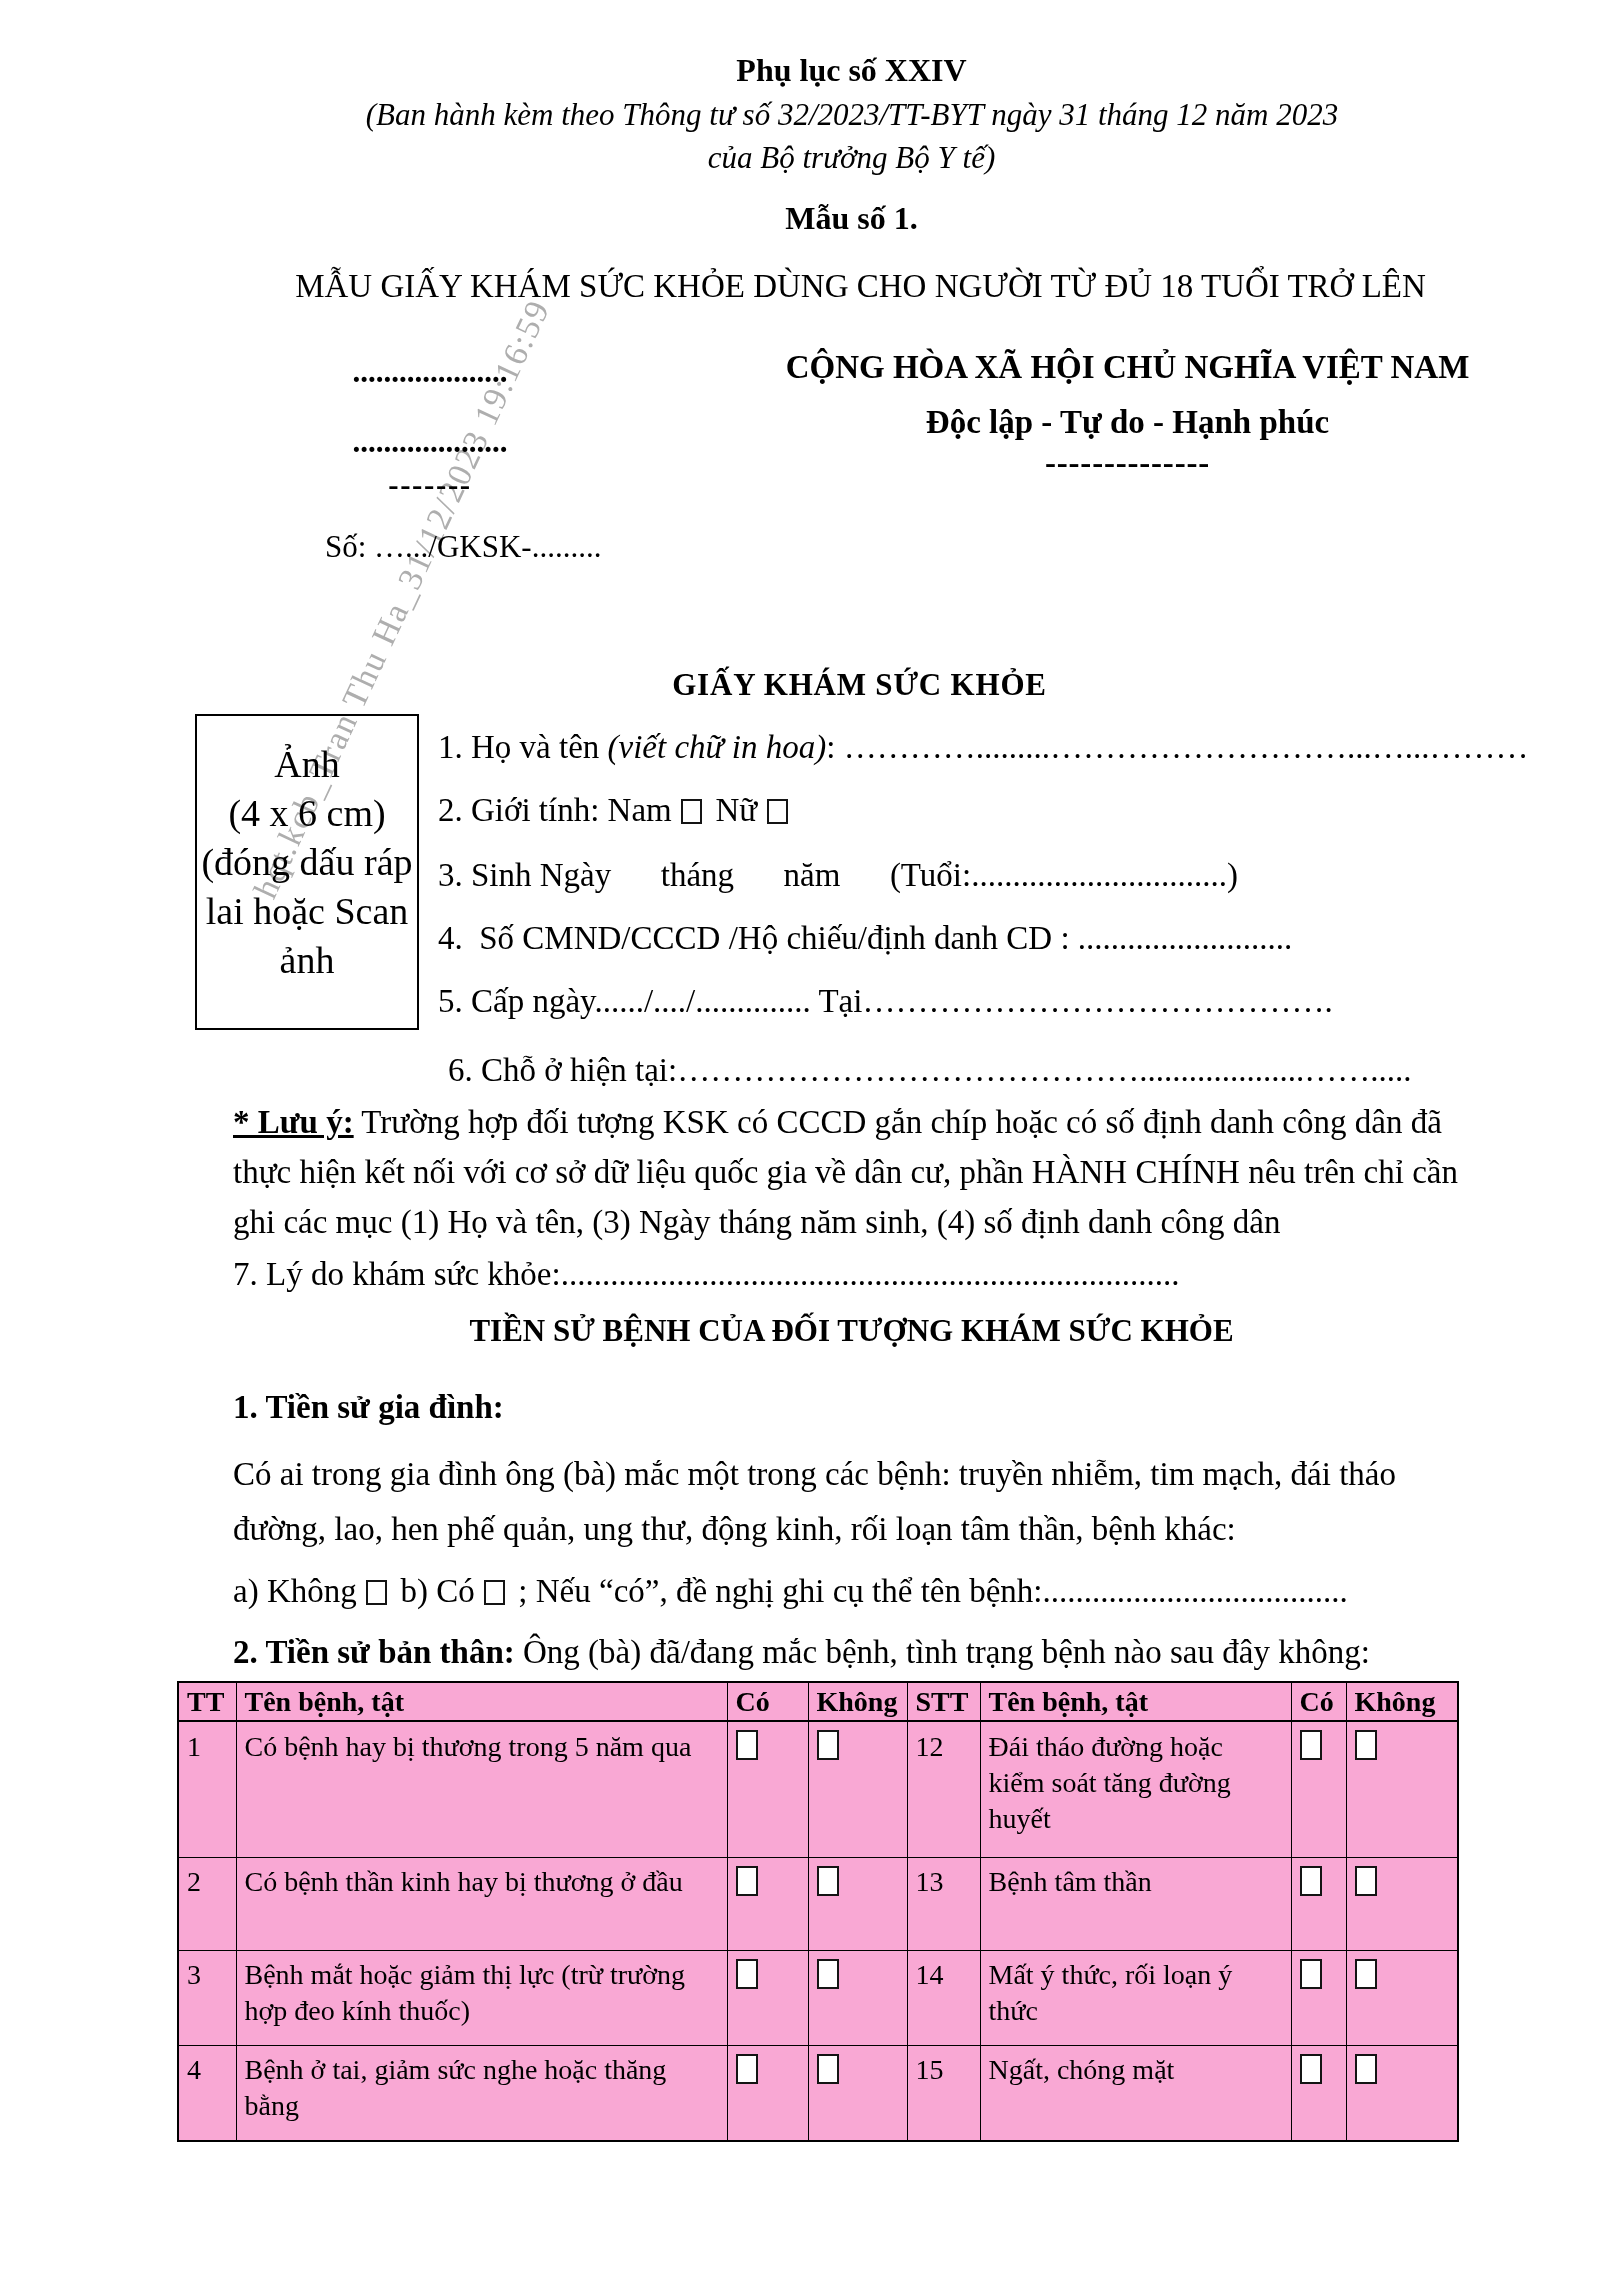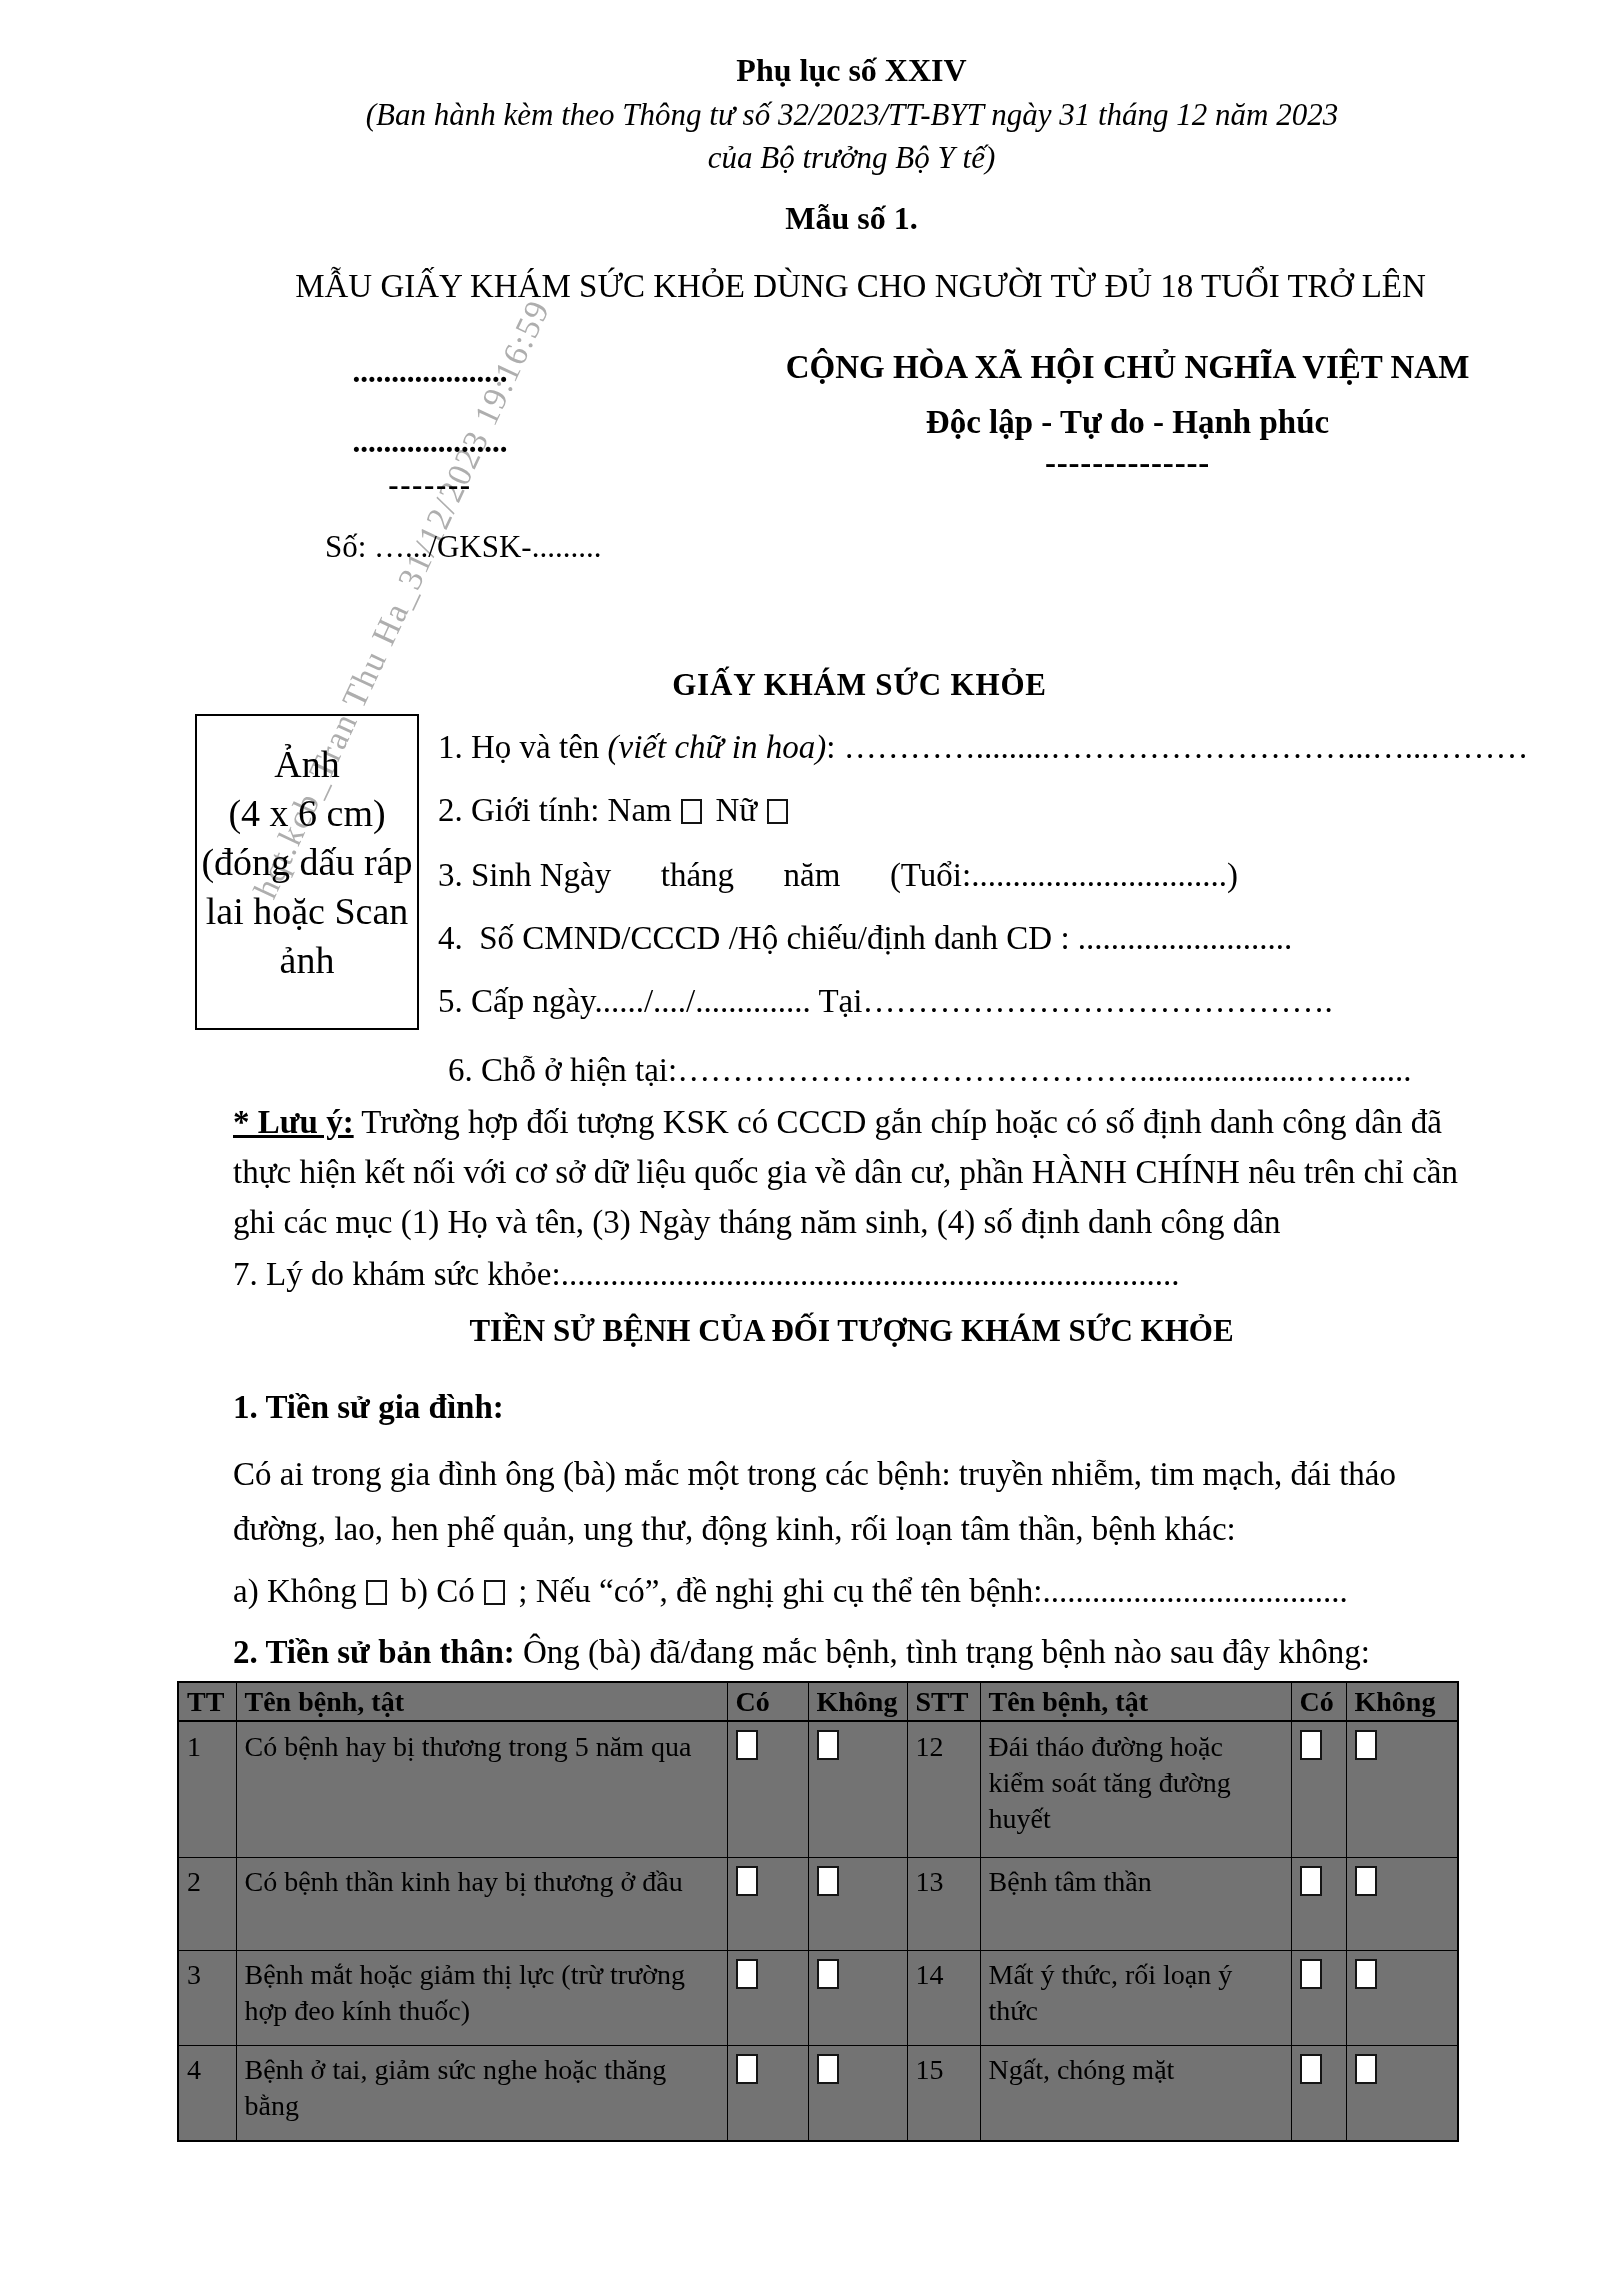--- a/index.html
+++ b/index.html
@@ -21,21 +21,21 @@
   }
   .z1{z-index:1;}
   .photo-box{
     border:2.4px solid #000;text-align:center;font-size:38px;line-height:49px;padding-top:24px;
     background:transparent;
   }
   .cb{display:inline-block;width:18px;height:26px;border:2.4px solid #141414;vertical-align:-4.9px;background:#fff;}
   .cb-sm{display:inline-block;width:17px;height:21px;border:2.4px solid #141414;vertical-align:-3.2px;background:#fff;margin:0 13px 0 9.7px;}
   .note-label{font-weight:bold;text-decoration:underline;}
   table.hist{
-    border-collapse:collapse;table-layout:fixed;width:1280px;background:#737373;
+    border-collapse:collapse;table-layout:fixed;width:1280px;background:#f9a8d4;
     font-size:28px;
   }
   table.hist td,table.hist th{
     border:1.6px solid #000;vertical-align:top;padding:6.5px 4.9px 0 8px;line-height:36px;
     overflow:hidden;text-align:left;font-weight:normal;
   }
   table.hist th{font-weight:bold;padding-top:1.6px;line-height:34px;}
   table.hist{border:2.4px solid #000;}
   table.hist tr.hdr th{border-bottom:2.4px solid #000;}
 </style>

